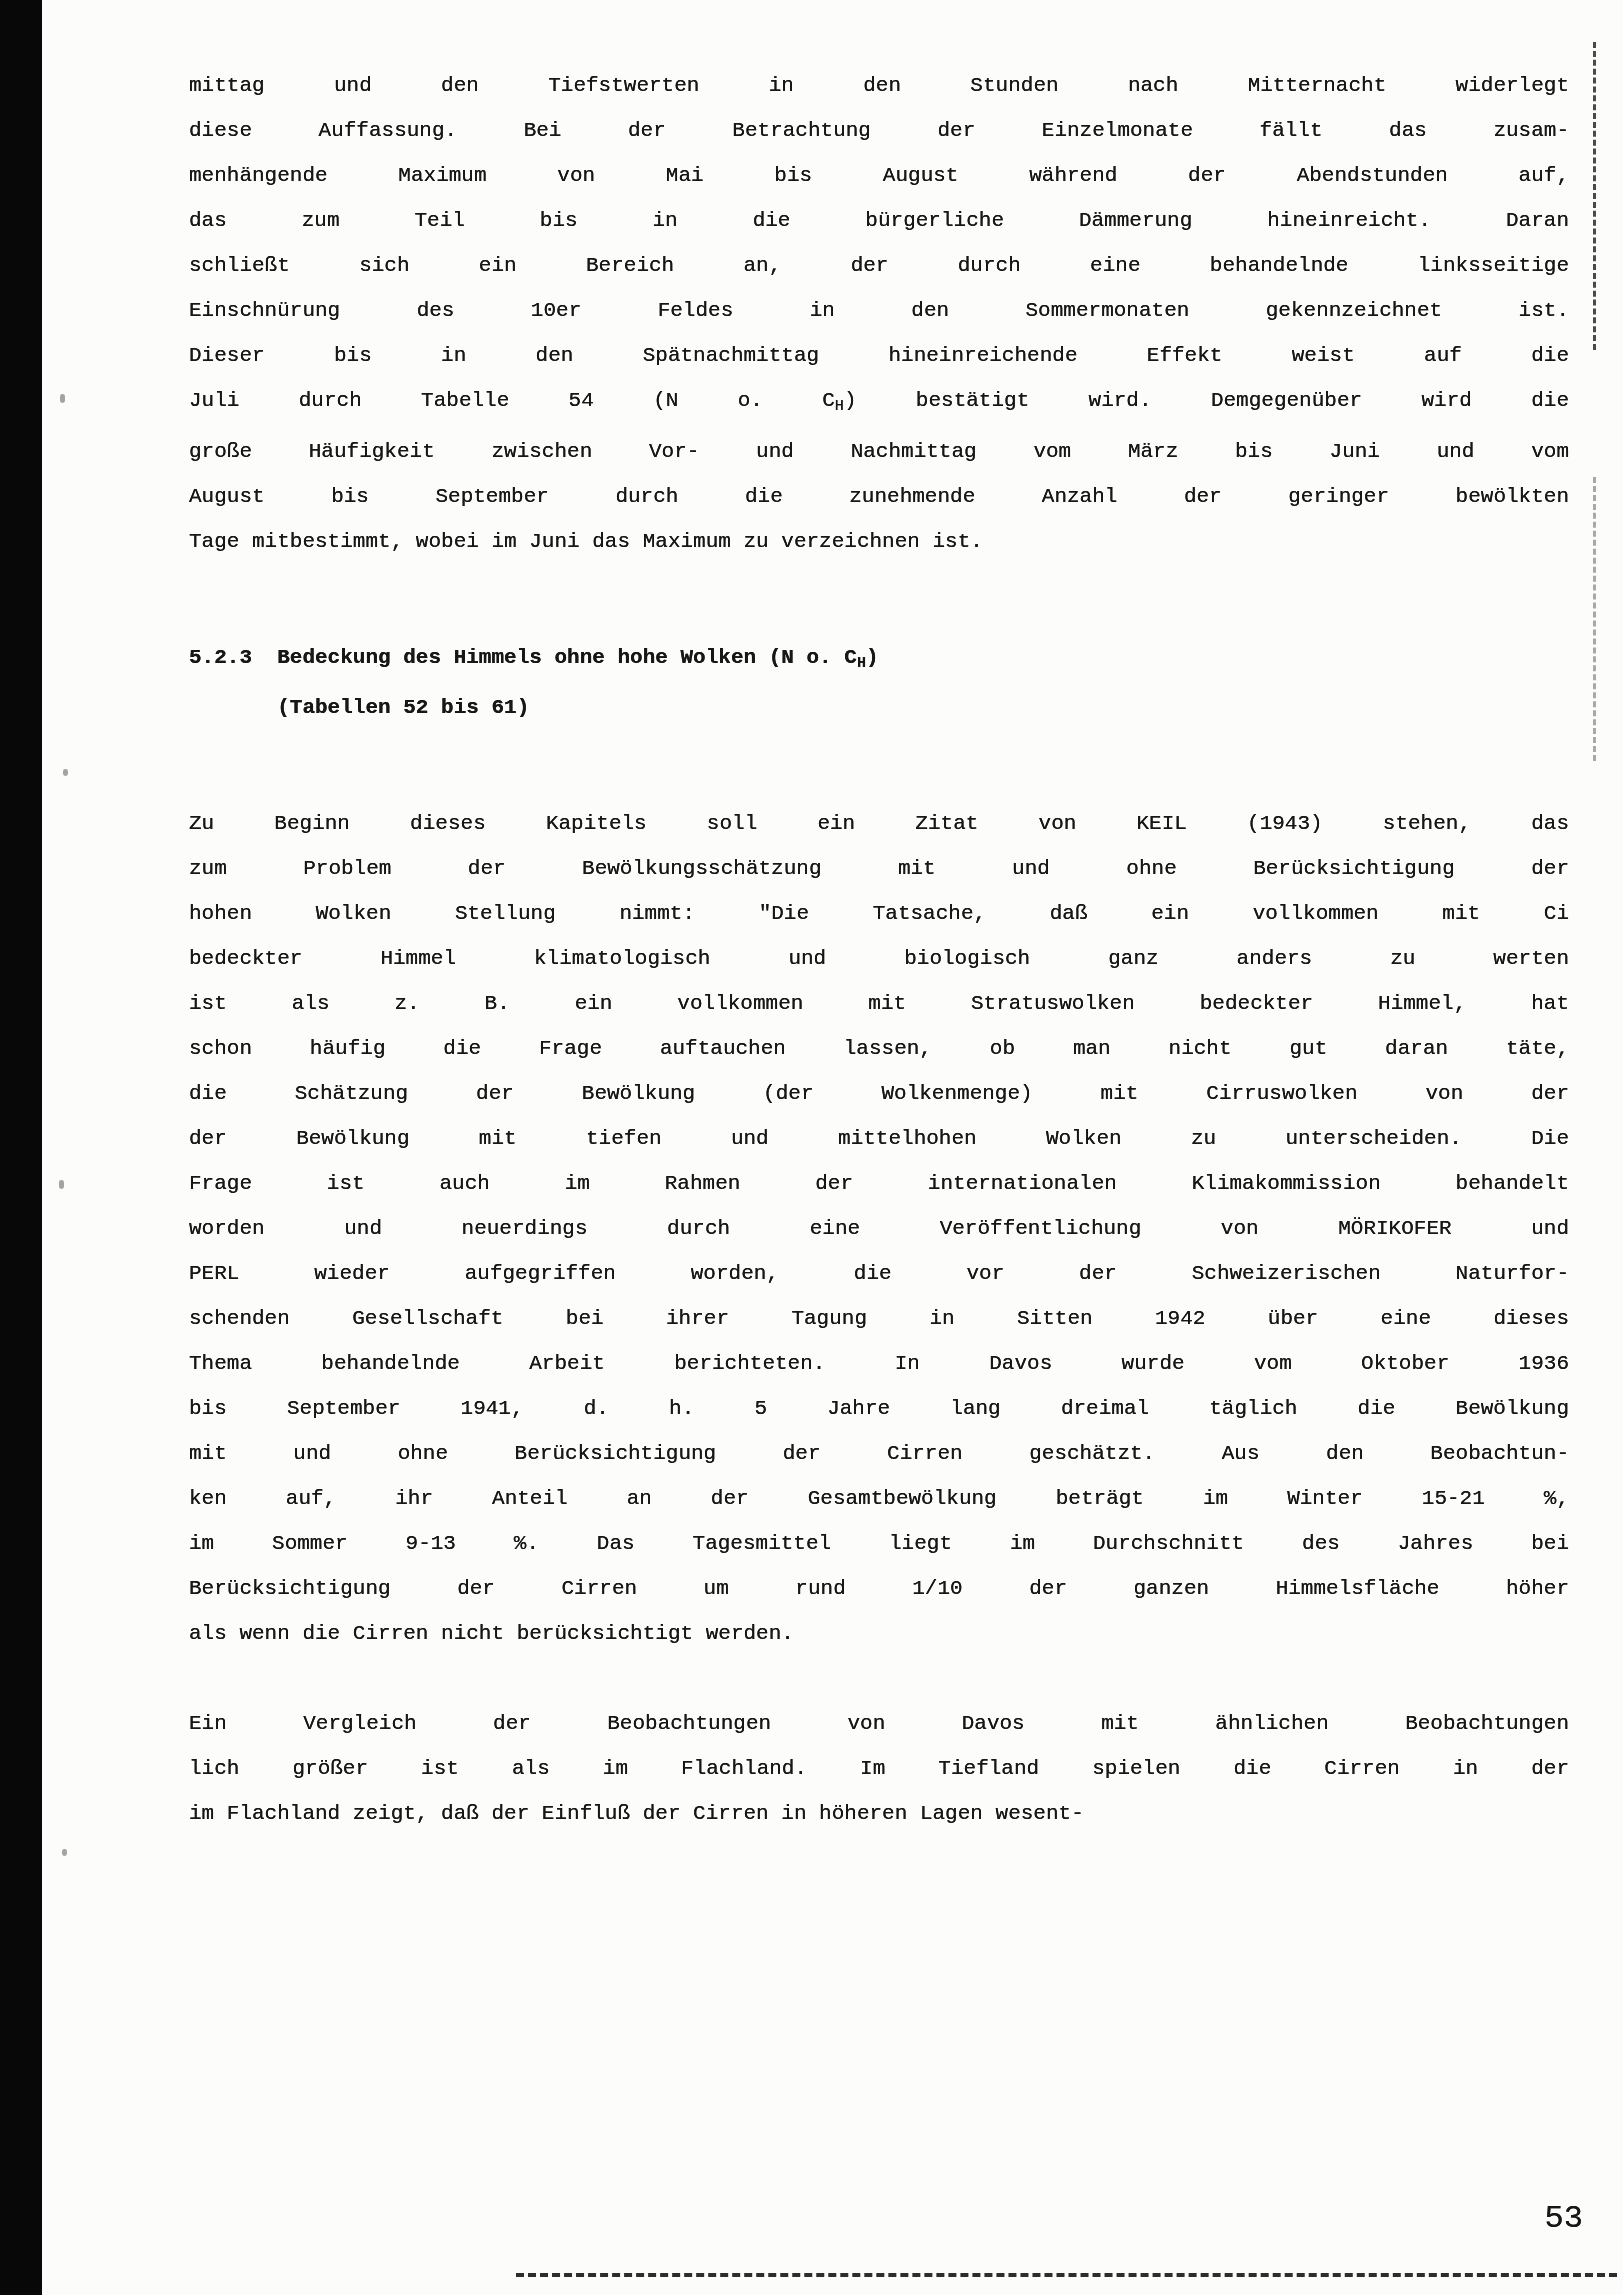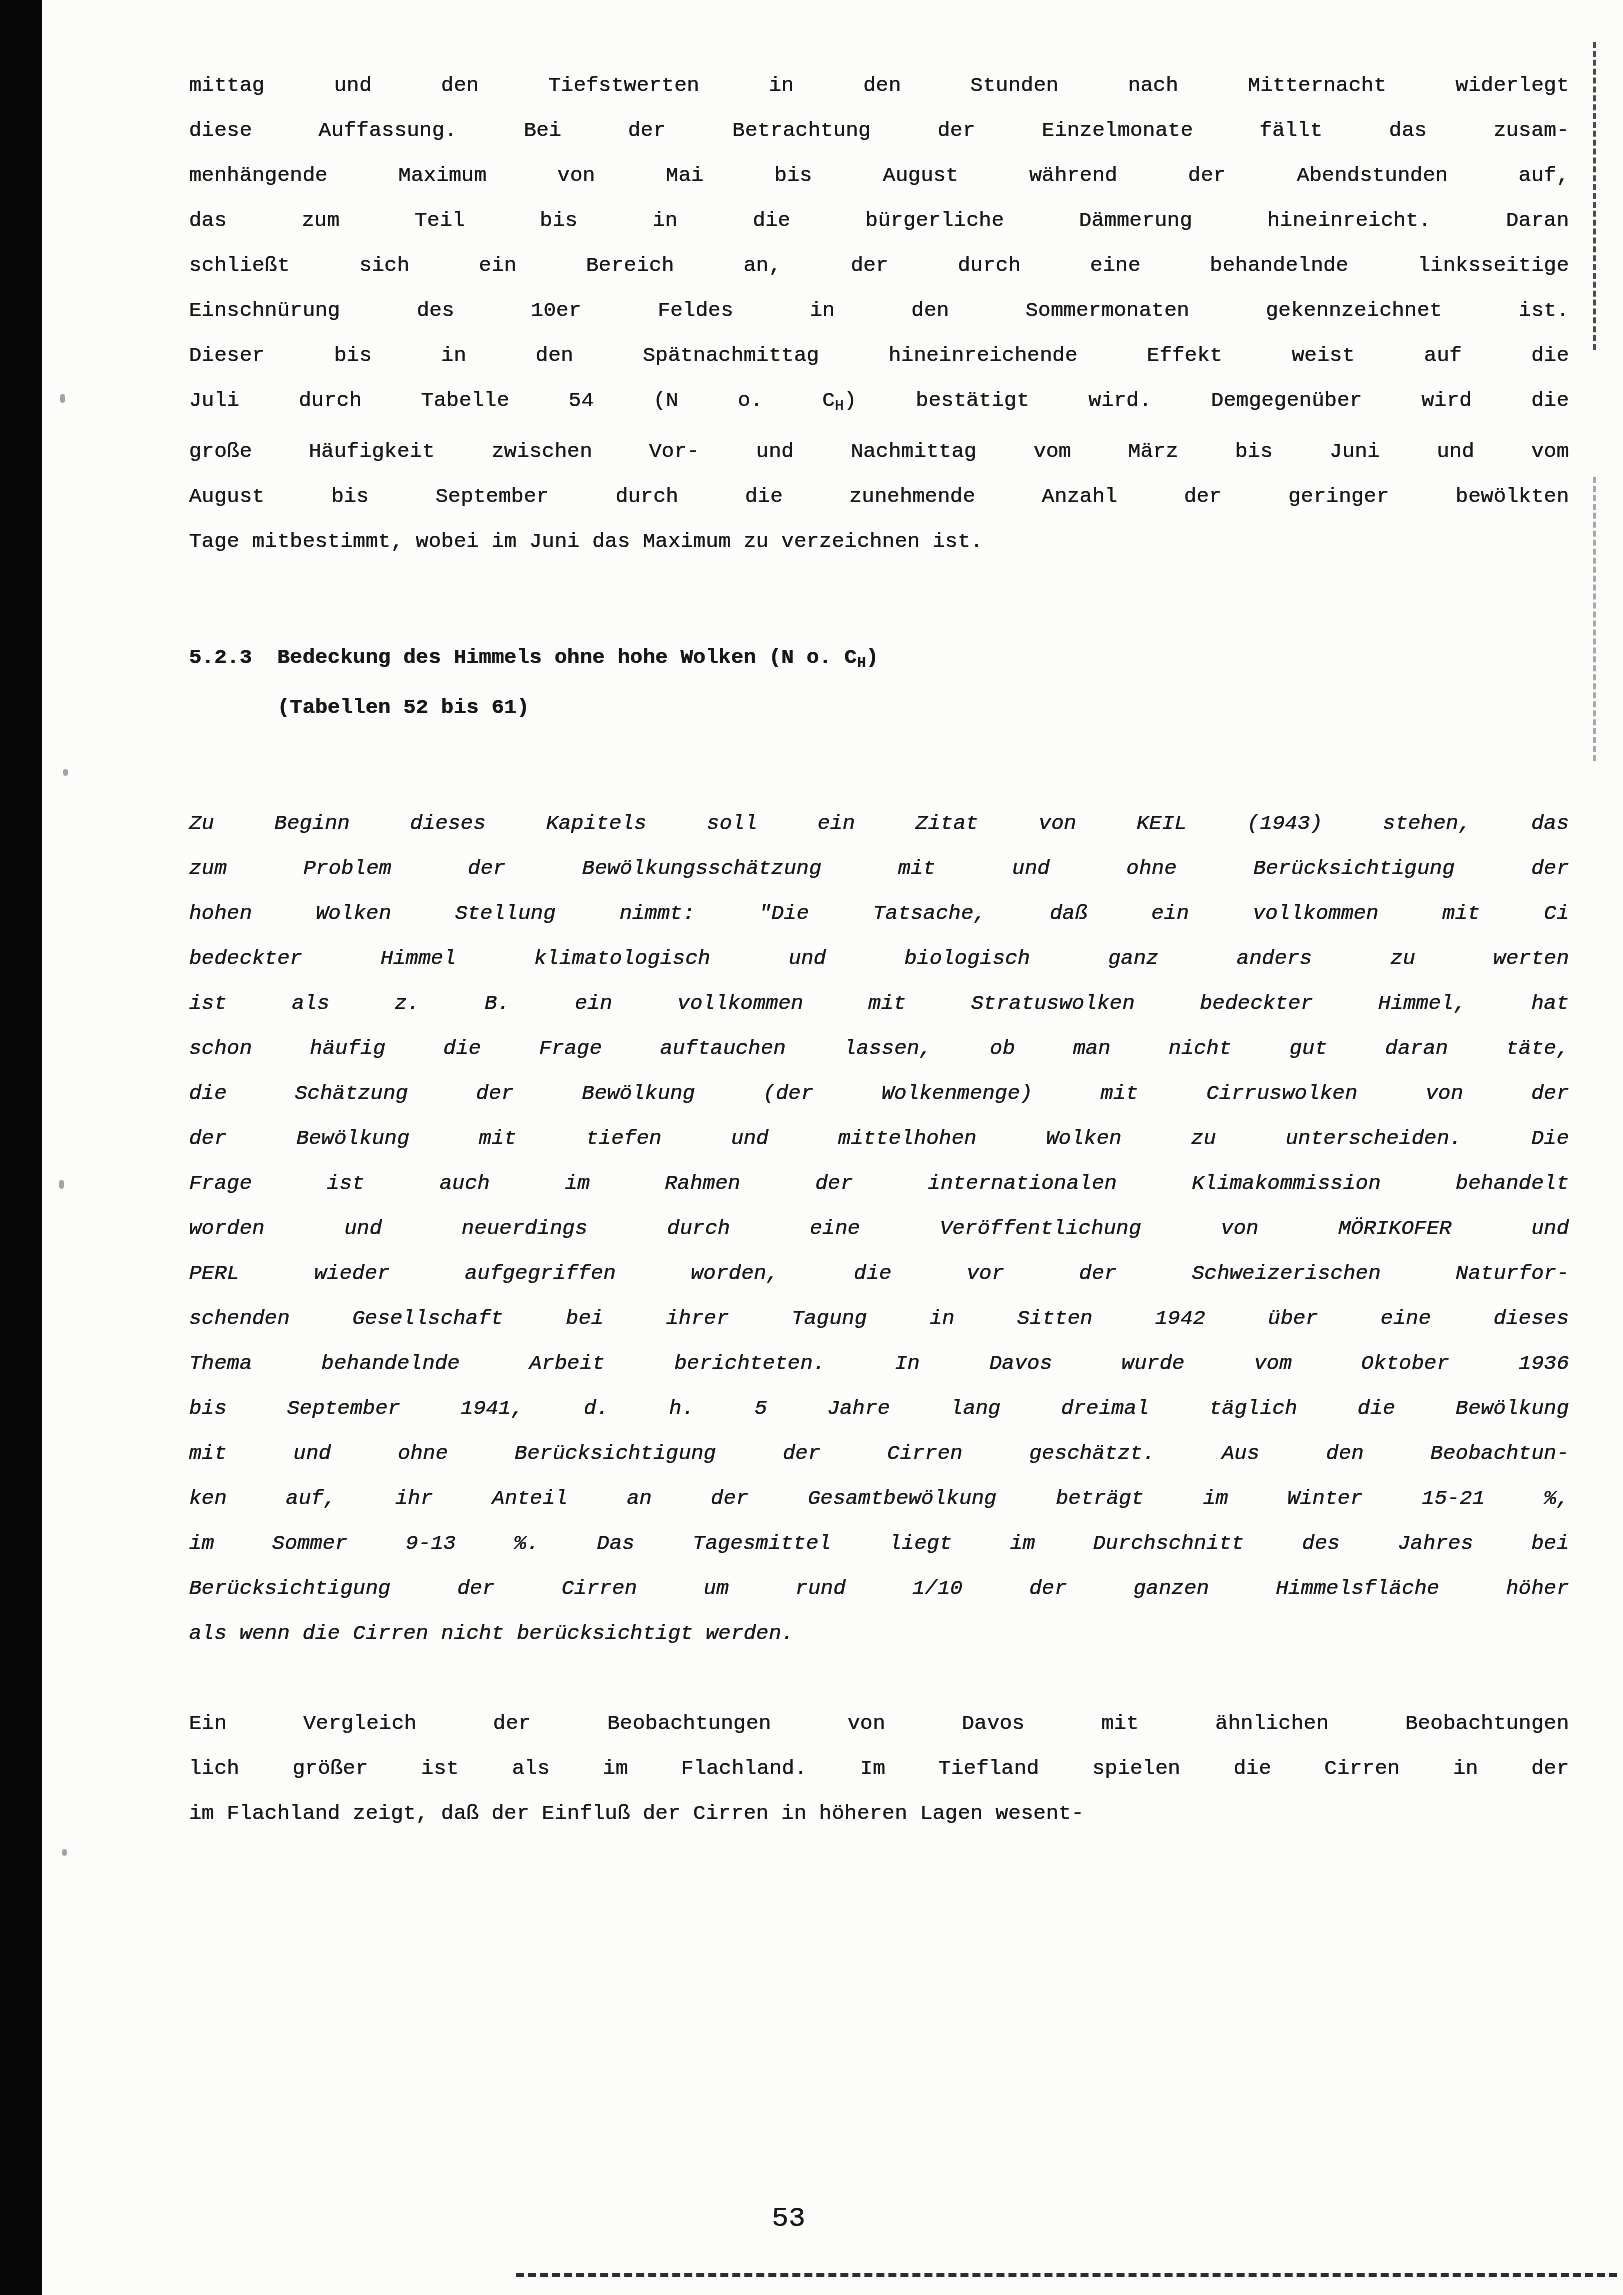--- a/index.html
+++ b/index.html
@@ -45,32 +45,32 @@
     text-align: justify;
     text-align-last: justify;
   }
   .final-block .line:last-child,
   .line.no-stretch {
     text-align-last: left;
   }
   .heading { margin-top: 71px; font-weight: bold; }
   .heading .line { text-align: left; text-align-last: left; white-space: pre; }
   .heading .indent { padding-left: 7ch; }
-  .para2 { margin-top: 71px; font-style: italic; }
+  .para2 { margin-top: 71px; }
   .para3 { margin-top: 45px; }
   .sub {
     font-size: 0.72em;
     vertical-align: -0.24em;
   }
   .page-number {
     position: absolute;
-    left: 5px; top: 2196px;
+    left: 16px; top: 2196px;
     width: 1567px;
-    text-align: center;
-    font-size: 28px;
+    text-align: right;
+    font-size: 32px;
     line-height: 45px;
     text-shadow: 0 0 0.5px currentColor;
   }
 </style>
 </head>
 <body>
 
 <div class="bar-left"></div>
 <div class="dash-v dash-a"></div>
 <div class="dash-v dash-b"></div>

